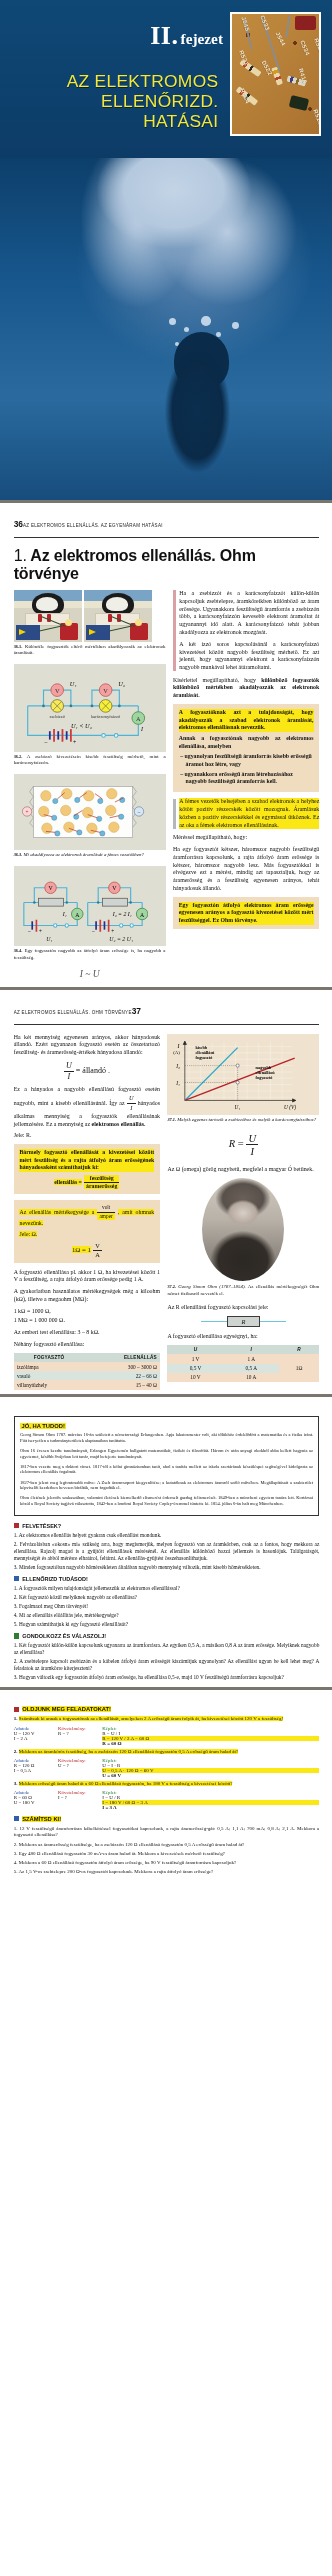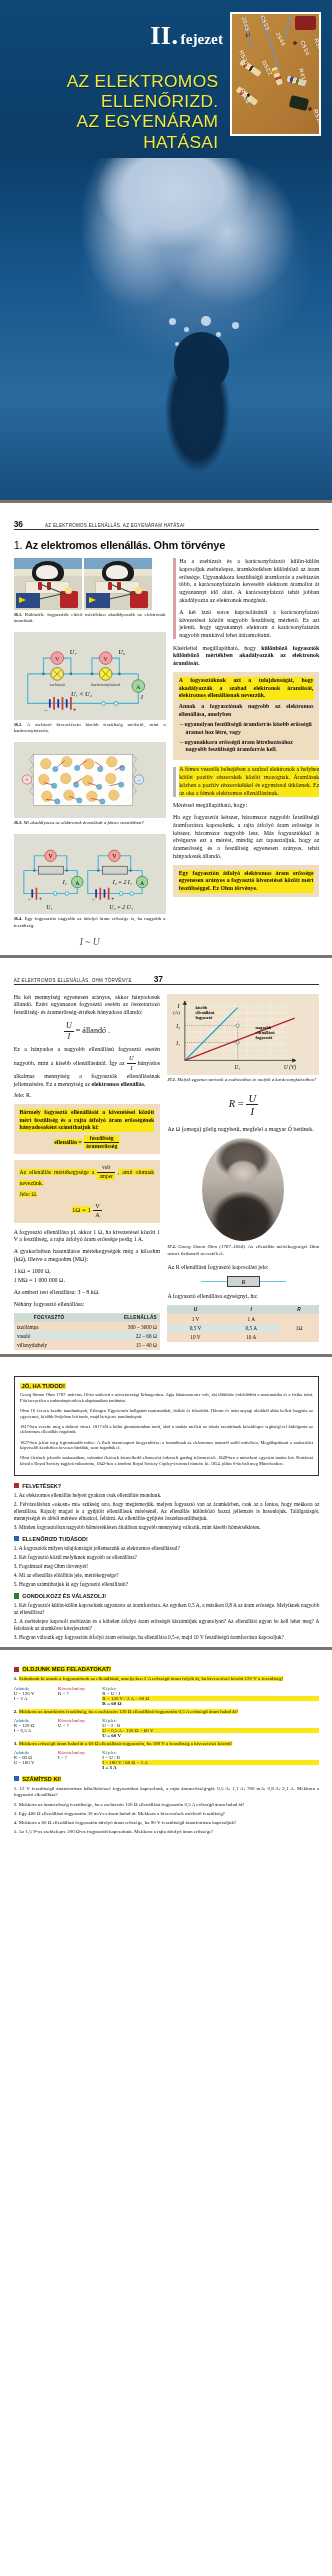--- a/index.html
+++ b/index.html
@@ -76,31 +76,31 @@
     text-align:right; color:#f2e93c;
     font-family:"Liberation Sans", sans-serif; font-weight:normal;
     font-size:17.4px; line-height:1.16; letter-spacing:0.3px;
     text-shadow: 0.5px 0.5px 0 rgba(0,0,0,.45);
   }
 
   
   .txtpage { padding: 16px 13.7px 4.2px 13.7px; position:relative; }
   .pg-rule-top { height:3.2px; background:#7a766e; margin:0; }
   .pg-head {
-    display:flex; align-items:flex-end; gap:22px;
-    border-bottom:0.8px solid #333; padding-bottom:0; margin-bottom:8.4px;
+    display:flex; align-items:flex-end; gap:0;
+    border-bottom:0.8px solid #333; padding-bottom:8px; margin-bottom:8.4px;
     font-family:"Liberation Sans", sans-serif;
   }
   .pg-head.right { justify-content:flex-start; }
   .pg-num { font-size:8.4px; font-weight:bold; letter-spacing:0; }
   .pg-run { font-size:4.5px; letter-spacing:0.3px; color:#222; padding-bottom:1.1px;}
 
   .sec-title {
     font-family:"Liberation Sans", sans-serif;
-    font-size:11px; font-weight:bold; margin:0 0 7.4px 0; letter-spacing:-0.2px;
+    font-size:16px; font-weight:bold; margin:0 0 7.4px 0; letter-spacing:-0.2px;
   }
   .sec-title .no { font-weight:normal; }
 
   .cols { display:flex; gap:7.4px; align-items:flex-start; }
   .col-l { width:166px; }
   .col-r { width:160px; }
 
   p { margin:0 0 4.2px 0; font-size:5.9px; line-height:1.32; text-align:justify; }
   .figcap { font-size:4.9px; line-height:1.3; text-align:justify; margin:2.1px 0 7.4px 0; }
   .figcap b { font-size:4.3px; }
@@ -260,21 +260,20 @@
   </div>
 
   <div class="chapter-num">
     <span class="rom">II.</span>
     <span class="fej">fejezet</span>
   </div>
 
   <div class="chapter-title">
     <div>AZ ELEKTROMOS</div>
     <div>ELLENŐRIZD.</div>
-    <div>AZ EGYENÁRAM</div>
     <div>HATÁSAI</div>
   </div>
 </div>
 
 <div class="pg-rule-top"></div>
 <div class="page txtpage">
   <div class="pg-head">
     <span class="pg-num">36</span>
     <span class="pg-run">AZ ELEKTROMOS ELLENÁLLÁS. AZ EGYENÁRAM HATÁSAI</span>
   </div>

